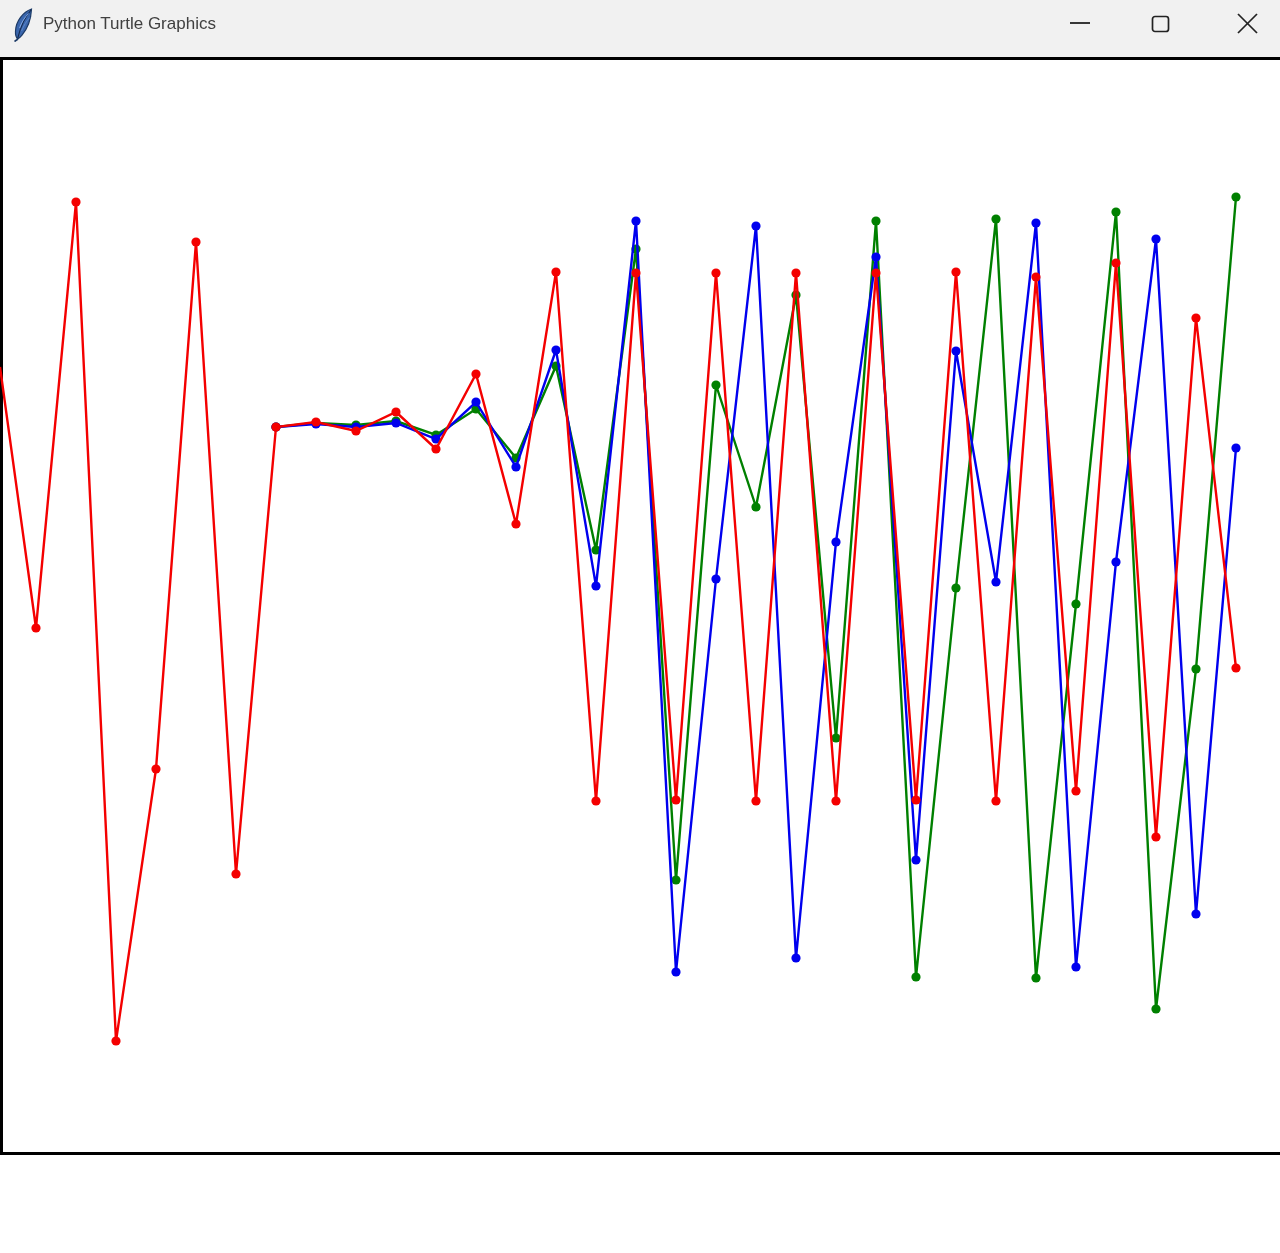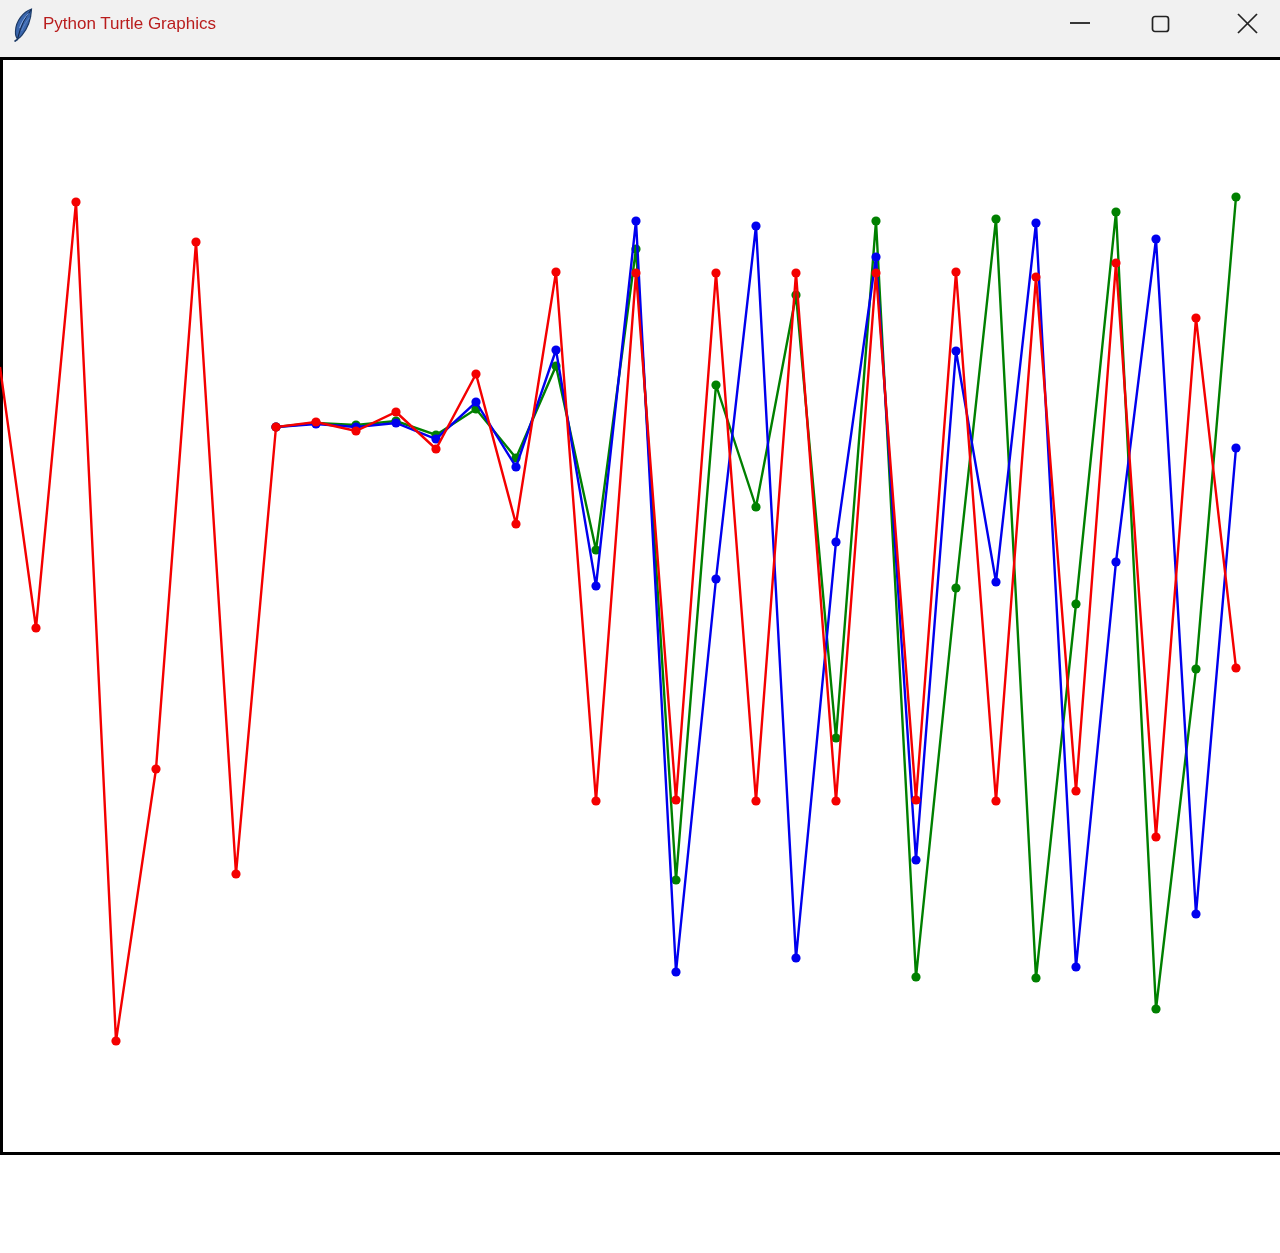--- a/index.html
+++ b/index.html
@@ -19,21 +19,21 @@
     background: #f1f1f1;
     z-index: 5;
   }
   .titlebar-icon {
     position: absolute; left: 13px; top: 8px;
     width: 22px; height: 34px;
   }
   .titlebar-title {
     position: absolute; left: 43px; top: 14px;
     font-size: 17px; line-height: 20px;
-    color: #b91c1c;
+    color: #404040;
     white-space: nowrap;
   }
   .caption-glyph { position: absolute; }
   .glyph-min   { left: 1069px; top: 14px; }
   .glyph-max   { left: 1151px; top: 14px; }
   .glyph-close { left: 1236px; top: 11px; }
 
   
   .canvas-svg {
     position: absolute; left: 0; top: 57px;

